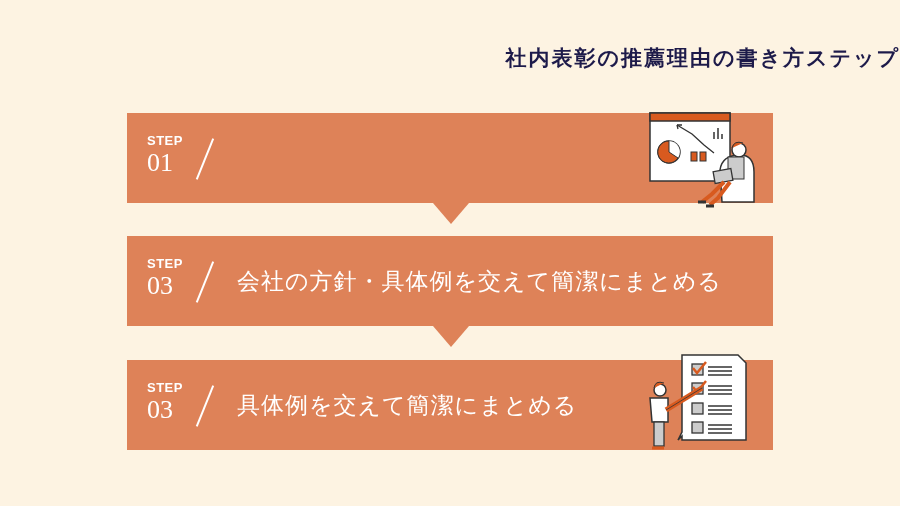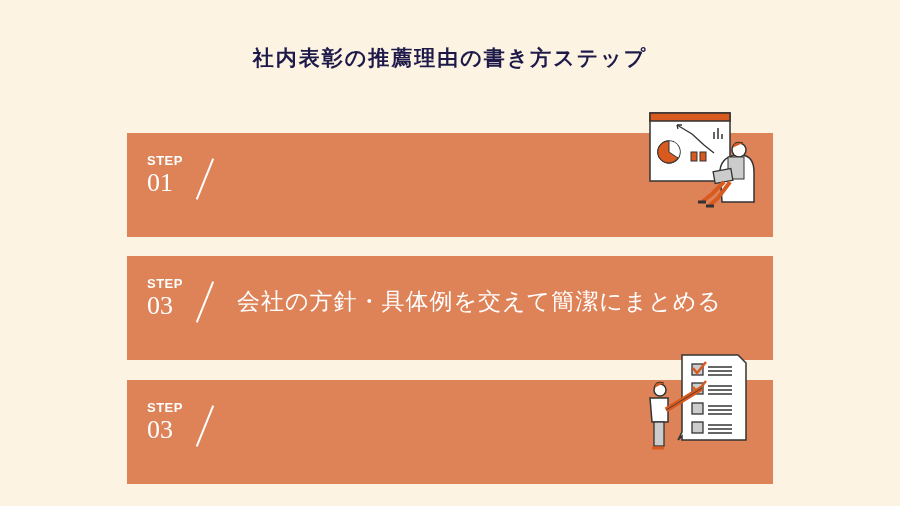--- a/index.html
+++ b/index.html
@@ -4,27 +4,26 @@
 <style>
   html, body { margin:0; padding:0; }
   body {
     width:900px; height:506px; overflow:hidden;
     background:#fdf3e2;
     font-family:"DejaVu Sans", sans-serif;
     position:relative;
   }
   .title {
     position:absolute; left:0; width:900px; top:44px;
-    text-align:center; font-size:21px; font-weight:bold; color:#1d1a4a;
+    text-align:right; font-size:21px; font-weight:bold; color:#1d1a4a;
     letter-spacing:2px;
   }
   .step {
-    position:absolute; left:127px; width:646px; height:104px;
+    position:absolute; left:127px; width:646px; height:90px;
     background:#de8258;
-    margin-top:20px;
   }
   .arrow {
     position:absolute; left:433px; width:0; height:0;
     border-left:18px solid transparent; border-right:18px solid transparent;
     border-top:21px solid #de8258;
   }
   .step-label {
     position:absolute; left:20px; top:21px; color:#fff;
     font-family:"Liberation Sans", sans-serif;
   }
@@ -87,20 +86,21 @@
   <div class="step-text">会社の方針・具体例を交えて簡潔にまとめる</div>
 </div>
 <div class="arrow" style="top:326px;"></div>
 
 <div class="step" style="top:360px;">
   <div class="step-label">
     <span class="step-word">STEP</span>
     <span class="step-num">03</span>
   </div>
   <div class="slash"></div>
+  <div class="step-text">具体例を交えて簡潔にまとめる</div>
 </div>
 
 <svg class="illus" style="left:640px;top:352px;" width="120" height="104" viewBox="0 0 120 104">
   <path d="M42 3 L98 3 L106 11 L106 88 L42 88 L42 84 L38 88 L42 80 Z" fill="#fff" stroke="#333" stroke-width="1.5"></path>
   <rect x="52" y="12" width="11" height="11" fill="#ccc" stroke="#333" stroke-width="1.3"></rect>
   <rect x="52" y="31" width="11" height="11" fill="#ccc" stroke="#333" stroke-width="1.3"></rect>
   <rect x="52" y="51" width="11" height="11" fill="#ccc" stroke="#333" stroke-width="1.3"></rect>
   <rect x="52" y="70" width="11" height="11" fill="#ccc" stroke="#333" stroke-width="1.3"></rect>
   <path d="M53 16 L57 21 L66 10" stroke="#d85a1f" stroke-width="2.5" fill="none"></path>
   <path d="M53 35 L57 40 L66 29" stroke="#d85a1f" stroke-width="2.5" fill="none"></path>

